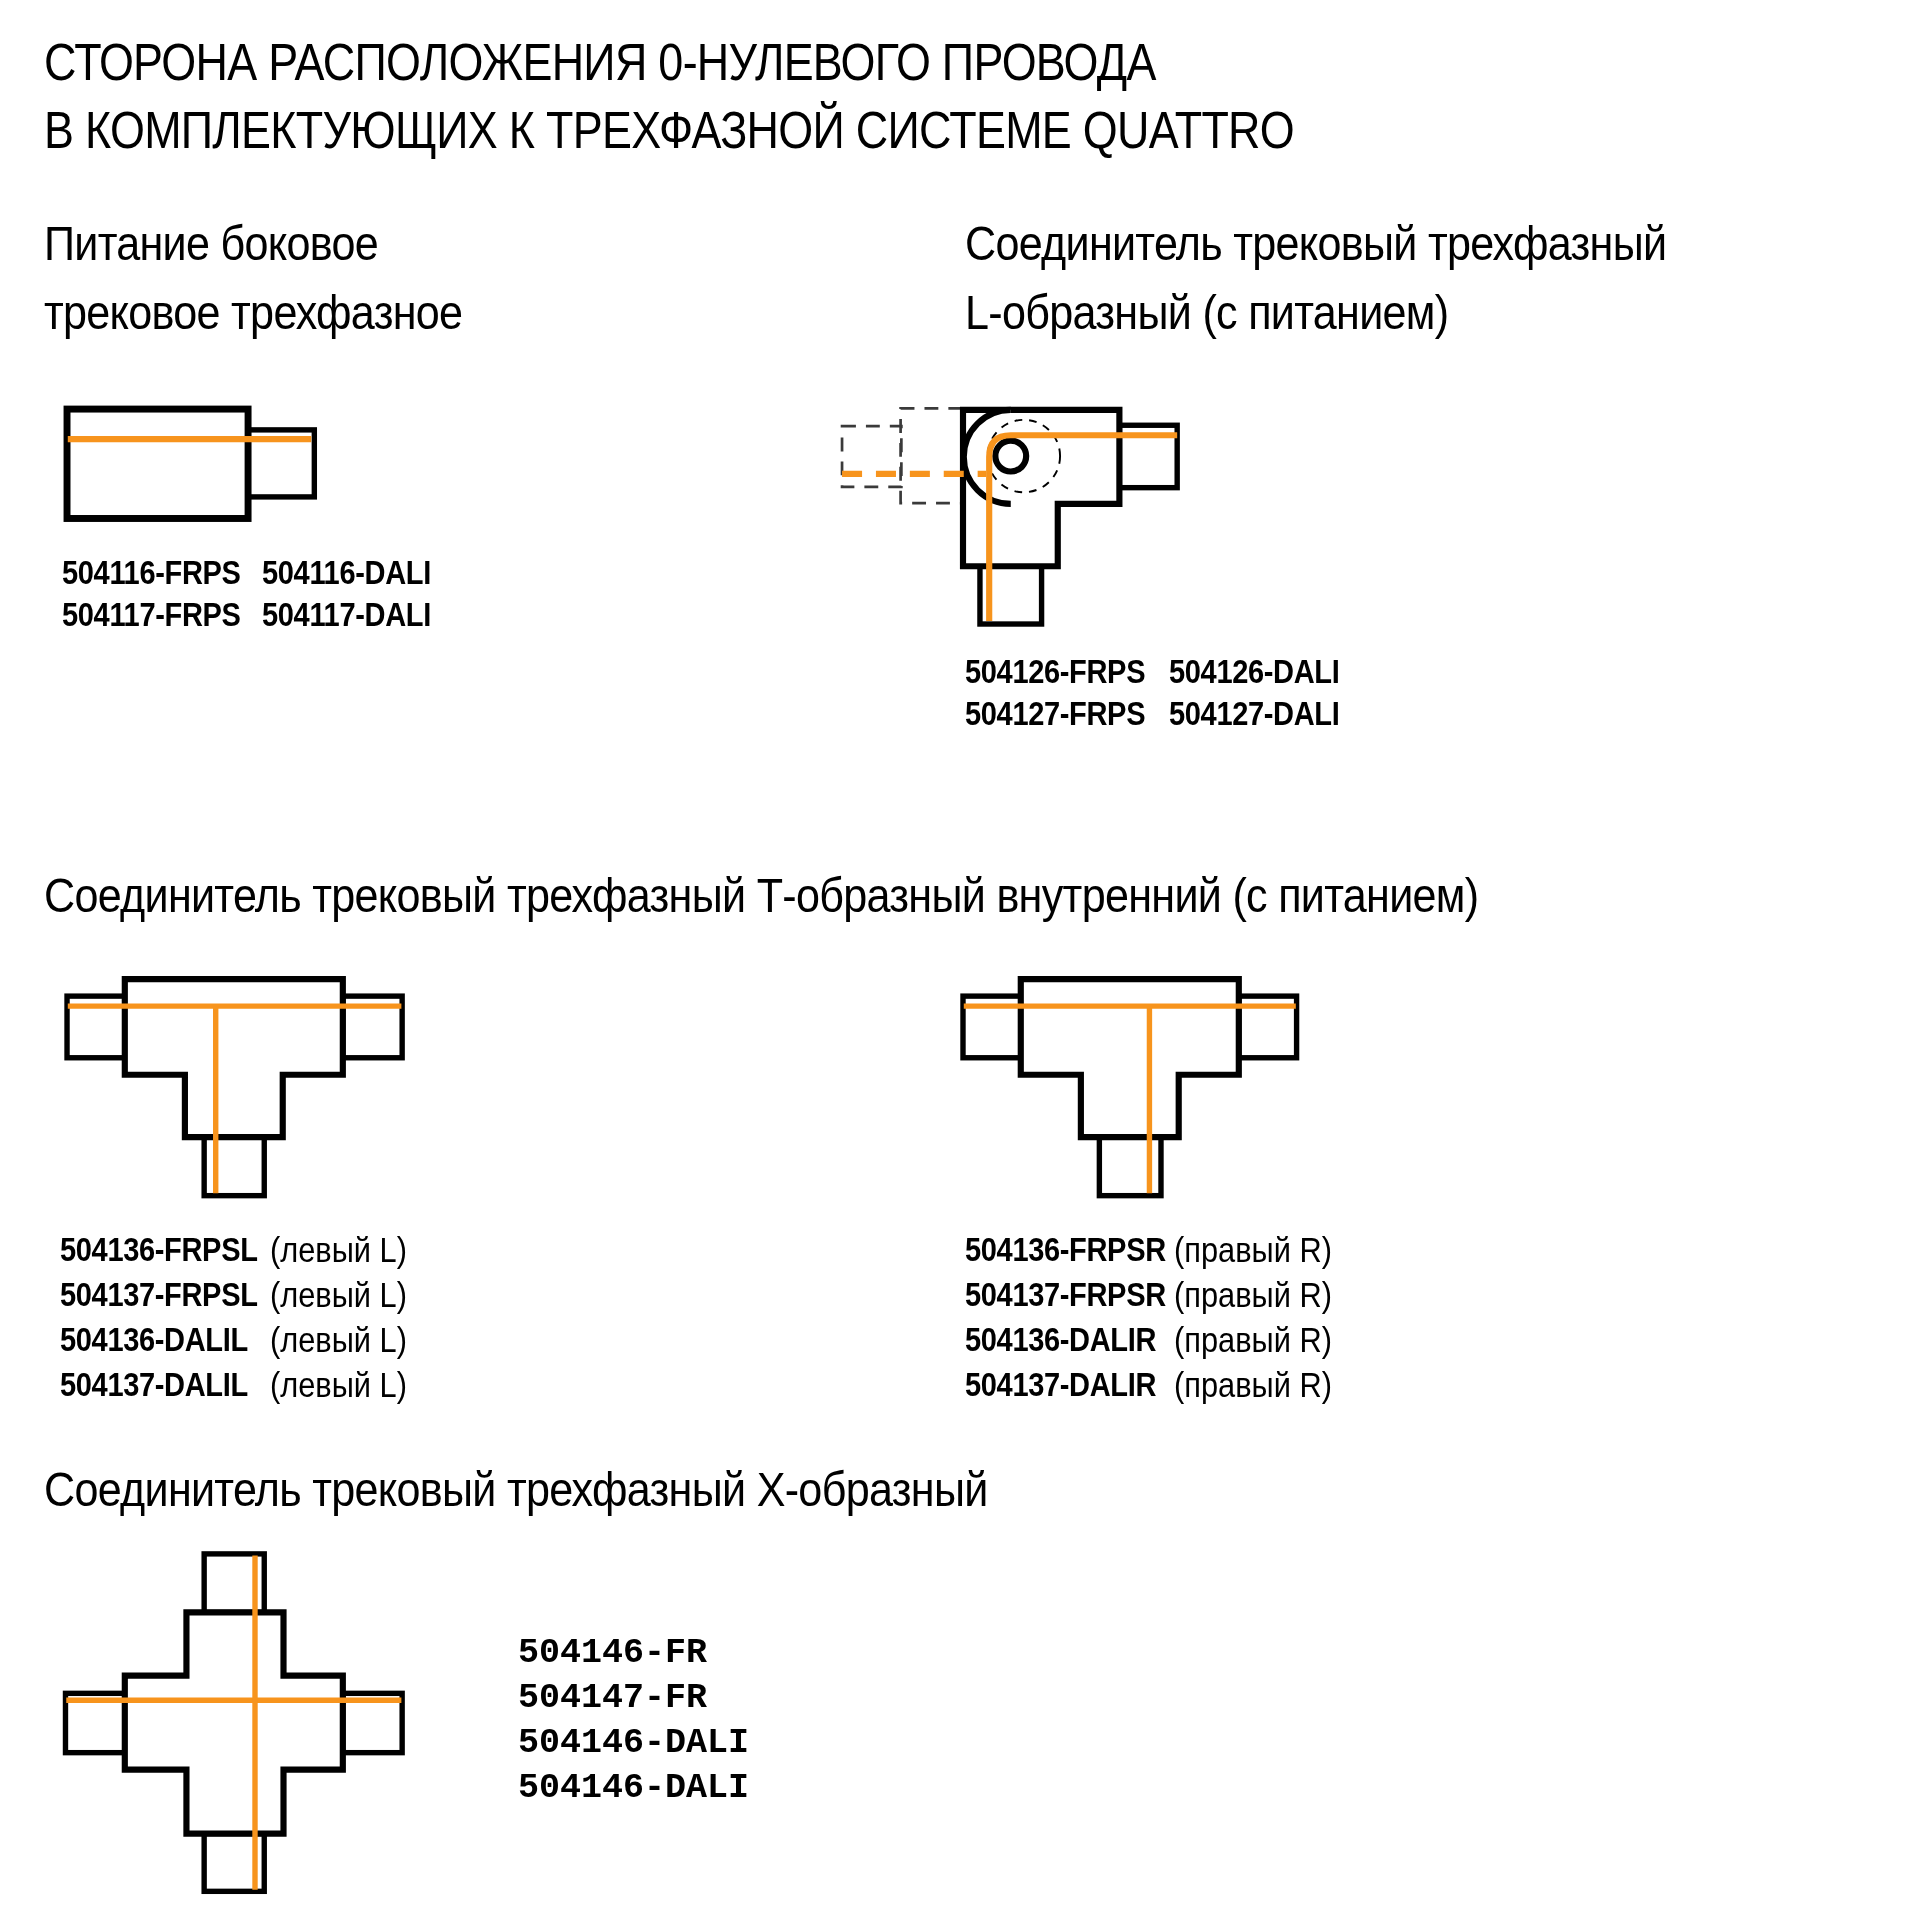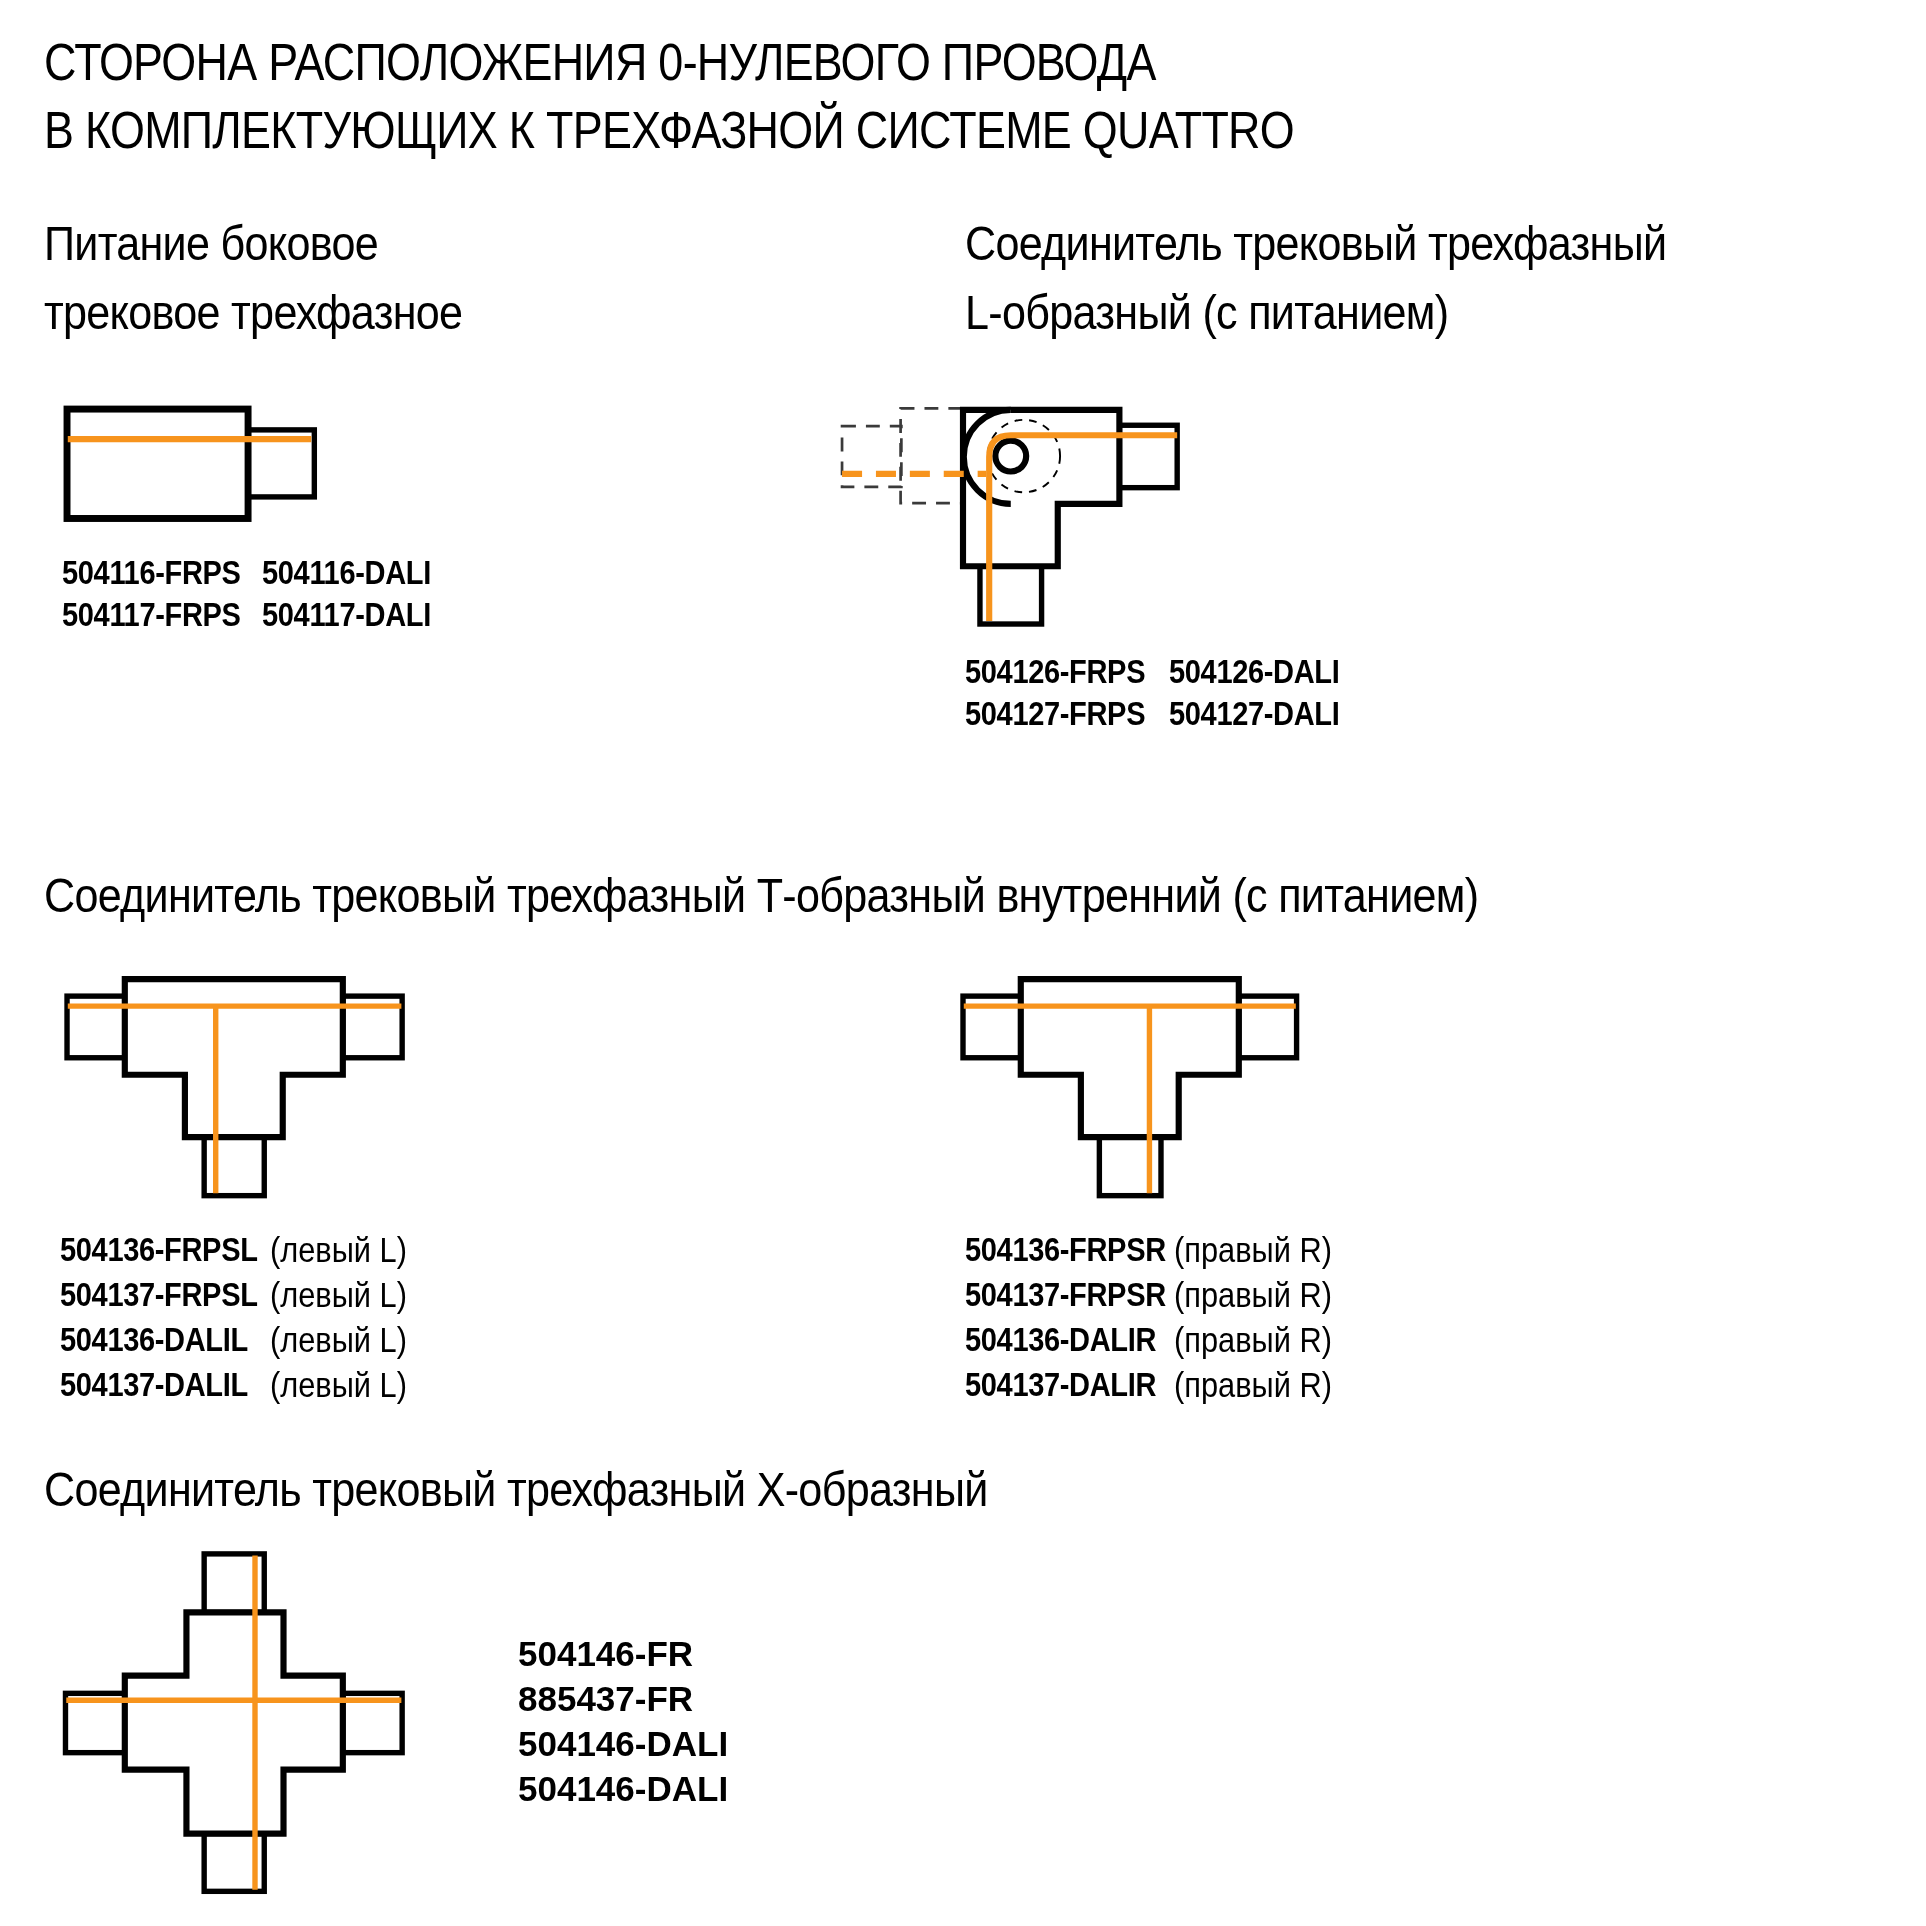--- a/index.html
+++ b/index.html
@@ -44,20 +44,21 @@
   .notes {
     font-size: 35px;
     line-height: 45px;
     font-weight: 300;
   }
   .codes-wide {
     font-size: 35px;
     line-height: 45px;
     font-weight: 700;
     white-space: nowrap;
+    font-family: Liberation Mono, monospace;
   }
   svg.diagrams {
     position: absolute;
     left: 0; top: 0;
     width: 1926px; height: 1926px;
   }
   .b9 { fill: #fff; stroke: var(--outline); stroke-width: 9; }
   .b8 { fill: #fff; stroke: var(--outline); stroke-width: 8; }
   .b7 { fill: #fff; stroke: var(--outline); stroke-width: 7; }
   .arc { fill: #fff; stroke: var(--outline); stroke-width: 8; }
@@ -181,19 +182,19 @@
   </div>
   <div class="abs notes cond" style="left:1174px; top:1227px;">
     <div>(правый R)</div>
     <div>(правый R)</div>
     <div>(правый R)</div>
     <div>(правый R)</div>
   </div>
 
   <div class="abs codes-wide" style="left:518px; top:1631px;">
     <div>504146-FR</div>
-    <div>885437-FR</div>
+    <div>504147-FR</div>
     <div>504146-DALI</div>
     <div>504146-DALI</div>
   </div>
 
 </div>
 
 
 </body></html>

